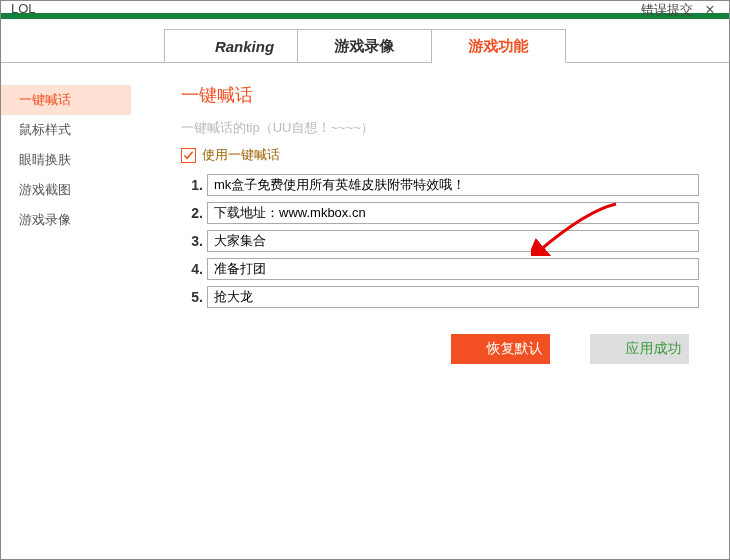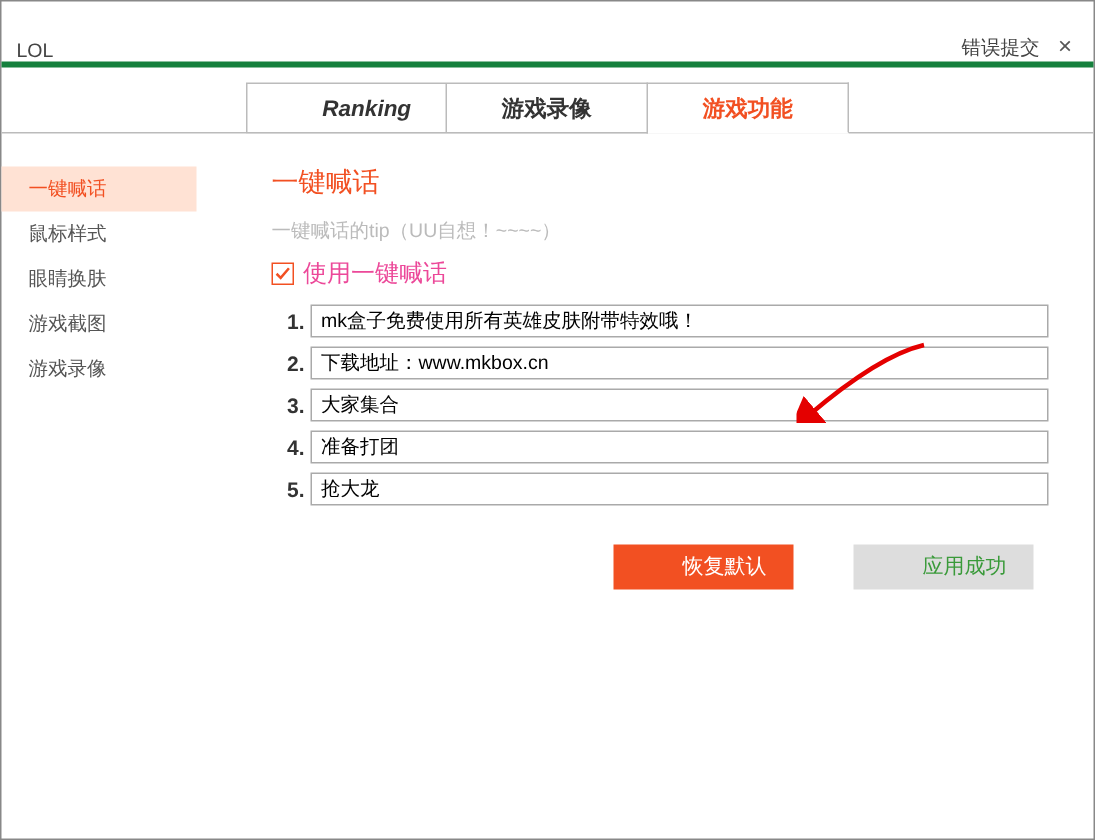--- a/index.html
+++ b/index.html
@@ -1,44 +1,44 @@
 <!DOCTYPE html>
 <html><head>
 <meta charset="utf-8">
 <style>
   * { box-sizing: border-box; margin: 0; padding: 0; }
   body { font-family: "Microsoft YaHei", Arial, sans-serif; font-size: 13px; color: #333; background: #fff; }
   .window { width: 730px; height: 560px; border: 1px solid #888; position: relative; background: #fff; }
-  .titlebar { height: 44px; border-bottom: 4px solid #15803d; display: flex; align-items: flex-end; padding: 0 10px; font-size: 13px; color: #444; }
+  .titlebar { height: 18px; border-bottom: 6px solid #15803d; display: flex; align-items: flex-start; padding: 0 10px; font-size: 13px; color: #444; }
   .titlebar .title { flex: 1; }
   .titlebar .err { margin-right: 8px; cursor: pointer; }
   .titlebar .close { width: 18px; text-align: center; cursor: pointer; font-size: 16px; color: #555; }
   .tabs { display: flex; justify-content: center; margin-top: 10px; }
   .tab { width: 134px; height: 34px; border: 1px solid #bbb; display: flex; align-items: center; justify-content: center; font-size: 15px; font-weight: bold; cursor: pointer; background: #fff; }
   .tab + .tab { border-left: none; }
   .tab.ranking { font-family: Arial, sans-serif; font-style: italic; padding-left: 27px; }
   .tab.active { color: #f25022; border-bottom: 1px solid #fff; position: relative; }
   .tab-underline { border-bottom: 1px solid #bbb; margin-top: -1px; }
   .body { display: flex; height: calc(100% - 76px); }
   .sidebar { width: 130px; padding-top: 22px; }
   .side-item { height: 30px; display: flex; align-items: center; padding-left: 18px; font-size: 13px; color: #555; cursor: pointer; }
   .side-item.active { background: #ffe2d4; color: #f25022; }
   .content { flex: 1; padding: 20px 30px 0 50px; position: relative; }
   .section-title { color: #f25022; font-size: 18px; margin-bottom: 12px; }
   .tip { color: #bbb; font-size: 13px; margin-bottom: 9px; }
   .chk-row { display: flex; align-items: center; margin-bottom: 10px; }
   .chk { width: 15px; height: 15px; border: 1px solid #f25022; display: inline-flex; align-items: center; justify-content: center; margin-right: 6px; cursor: pointer; }
   .chk svg { width: 11px; height: 11px; }
-  .chk-label { color: #ec4899; font-size: 16px; }
+  .chk-label { color: #a16207; font-size: 13px; }
   .rows { }
   .row { display: flex; align-items: center; margin-bottom: 6px; }
   .row .num { width: 26px; text-align: right; font-weight: bold; font-size: 14px; color: #333; padding-right: 4px; }
   .row input { flex: 1; height: 22px; border: 1px solid #aaa; padding: 0 6px; font-size: 13px; font-family: inherit; outline: none; }
   .btns { display: flex; justify-content: flex-end; gap: 40px; margin-top: 26px; padding-right: 10px; }
-  .btn { width: 120px; height: 30px; display: flex; align-items: center; justify-content: center; font-size: 14px; cursor: pointer; border: none; padding-left: 28px; }
+  .btn { width: 99px; height: 30px; display: flex; align-items: center; justify-content: center; font-size: 14px; cursor: pointer; border: none; padding-left: 28px; }
   .btn-primary { background: #f25022; color: #fff; }
   .btn-success { background: #ddd; color: #3a9a3a; font-family: Liberation Serif, serif; }
   .arrow { position: absolute; pointer-events: none; }
   .arrow1 { left: 400px; top: 138px; width: 90px; height: 55px; }
   .arrow2 { left: 530px; top: 225px; width: 140px; height: 110px; }
 </style>
 </head>
 <body>
 
 <div class="window">

